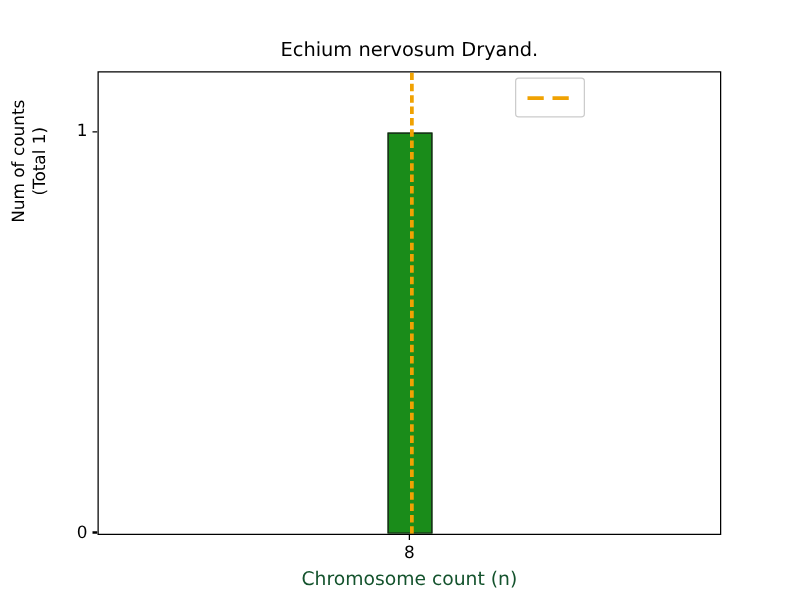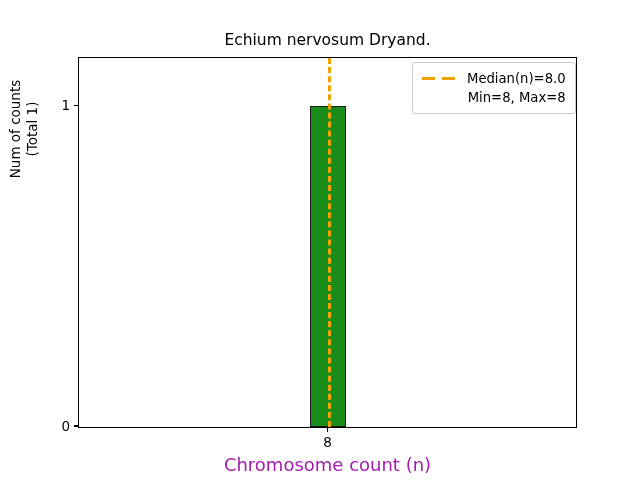--- a/index.html
+++ b/index.html
@@ -98,22 +98,22 @@
     white-space: nowrap;
   }
 
   
   #xlabel {
     position: absolute;
     left: 78px;
     top: 454px;
     width: 499px;
     text-align: center;
-    font-size: 18px;
-    color: #a21caf;
+    font-size: 15px;
+    color: #14532d;
     white-space: nowrap;
   }
 
   #ylabel {
     position: absolute;
     left: -106px;
     top: 112px;
     width: 260px;
     transform: rotate(-90deg);
     transform-origin: 50% 50%;
@@ -193,19 +193,15 @@
     <div id="median-line" style="left: 248.5px; border-left-color: rgb(240, 162, 2);"></div>
 
   </div>
 
   <div id="legend" style="border-color: rgb(204, 204, 204);">
     <div id="legend-handle">
       <div class="dashseg a" style="background: rgb(240, 162, 2);"></div>
       <div class="dashseg gap"></div>
       <div class="dashseg b" style="background: rgb(240, 162, 2);"></div>
     </div>
-    <div id="legend-text">
-      <span>Median(n)=8.0</span>
-      <span>Min=8, Max=8</span>
-    </div>
   </div>
 
 </div>
 
 </body></html>

